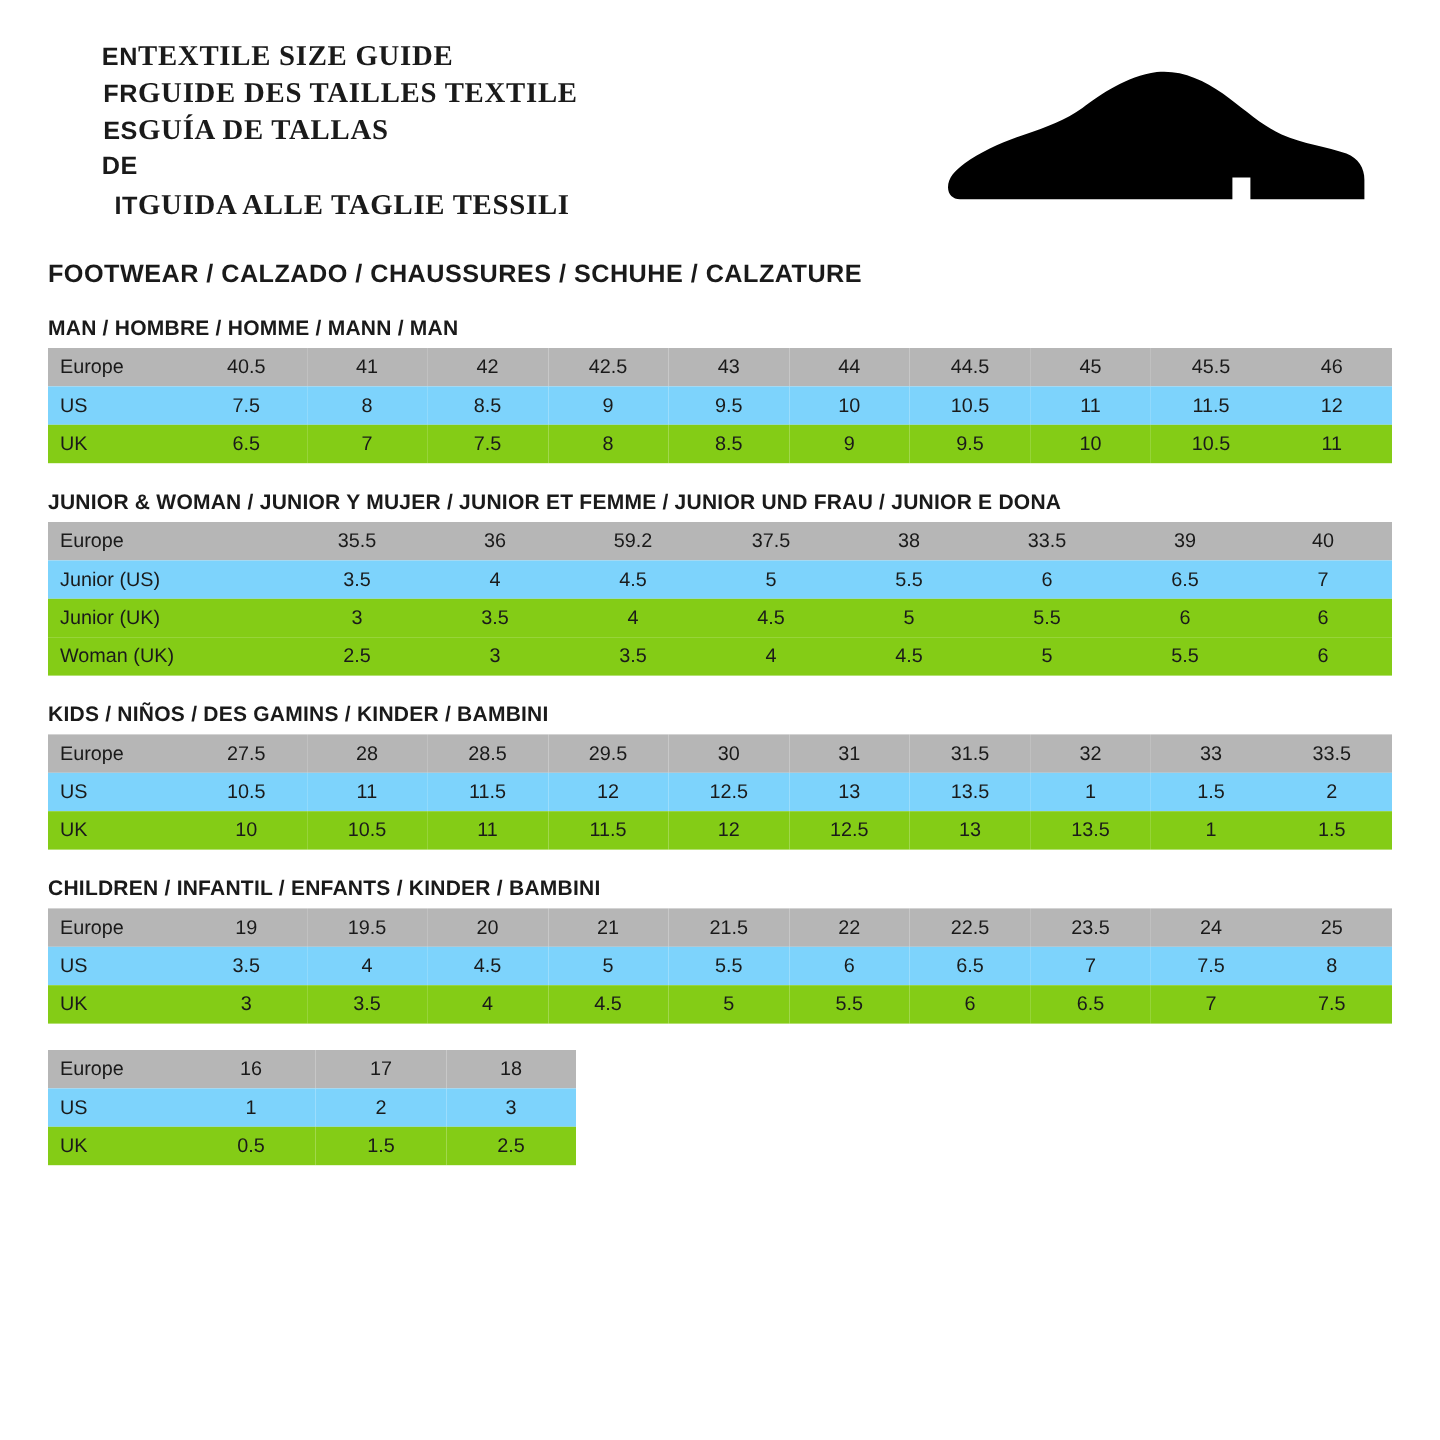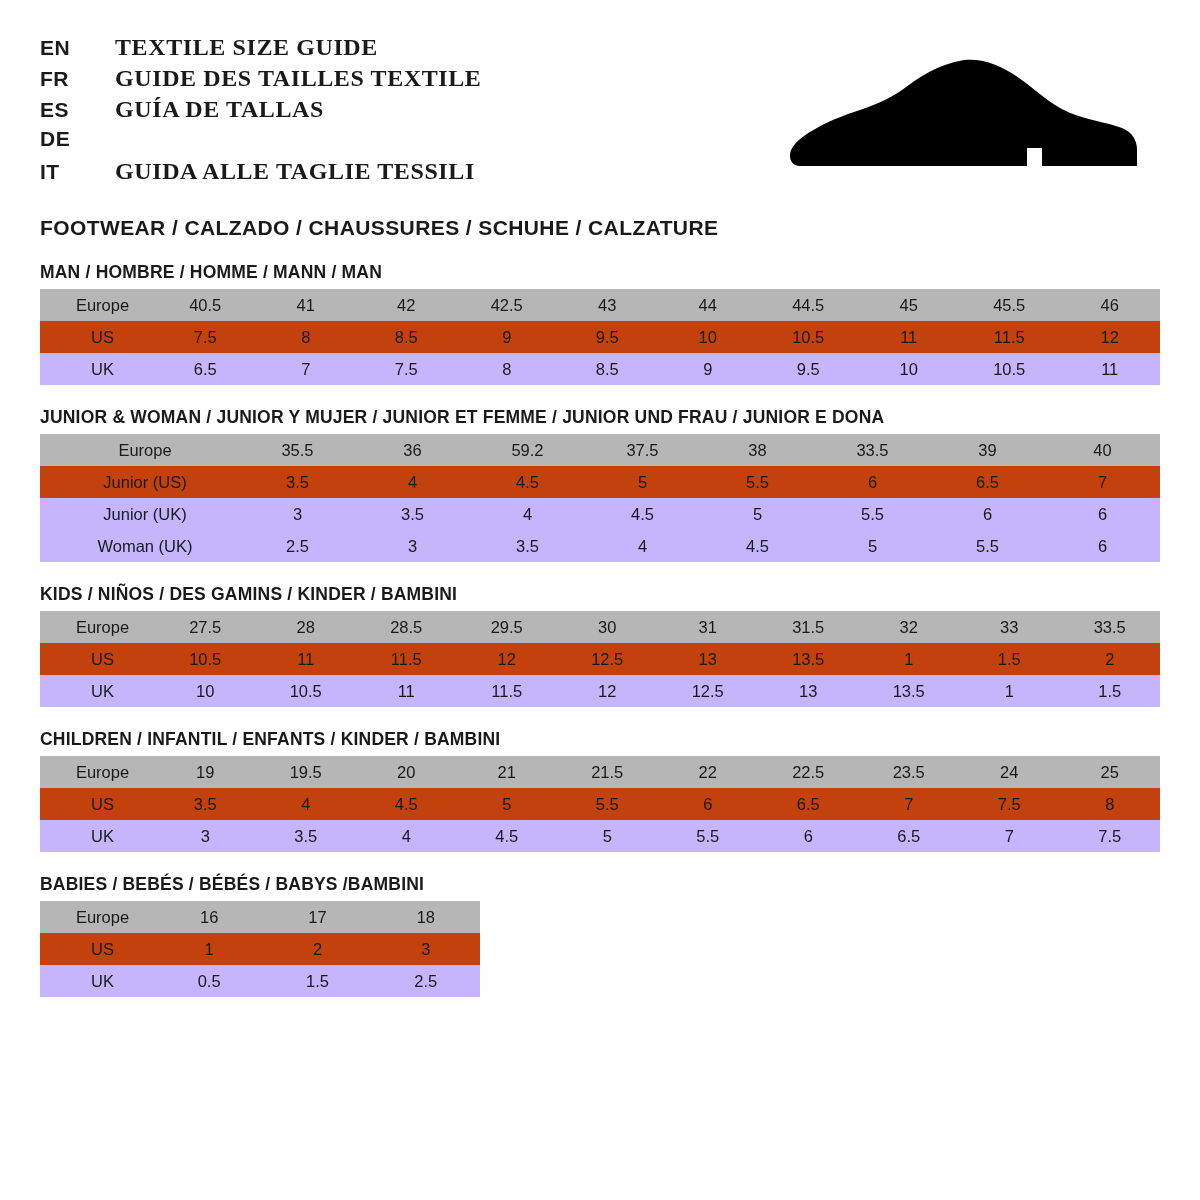--- a/index.html
+++ b/index.html
@@ -35,20 +35,21 @@
   .lang-row {
     display: flex;
     align-items: baseline;
     height: 31px;
   }
   .lang-code {
     width: 75px;
     font-size: 21px;
     font-weight: bold;
     letter-spacing: 0.5px;
+    text-align: right;
   }
   .lang-title {
     font-size: 24px;
     font-weight: bold;
     letter-spacing: 0.6px;
     font-family: Liberation Serif, serif;
   }
   .shoe-icon {
     margin-right: 22px;
     margin-top: 22px;
@@ -82,27 +83,27 @@
     text-align: center;
     vertical-align: middle;
     border: 0;
   }
   table.size tr.head td {
     background: #b6b6b6;
     color: #1a1a1a;
     font-weight: normal;
   }
   table.size tr.odd td {
-    background: #c2410c;
+    background: #7dd3fc;
   }
   table.size tr.even td {
-    background: #c4b5fd;
+    background: #84cc16;
   }
   table.size td.label {
-    text-align: center;
+    text-align: left;
     padding-left: 10px;
   }
 
   
   .w-man { width: 1120px; }
   .w-man col.c0 { width: 115px; }
   .w-jw { width: 1120px; }
   .w-jw col.c0 { width: 200px; }
   .w-kids { width: 1120px; }
   .w-kids col.c0 { width: 115px; }
@@ -385,21 +386,20 @@
           <td>6</td>
           <td>6.5</td>
           <td>7</td>
           <td>7.5</td>
         </tr>
       </tbody>
     </table>
   </div>
 
   <div class="section">
-    <div class="section-title">BABIES  / BEBÉS / BÉBÉS / BABYS /BAMBINI</div>
     <table class="size w-baby">
       <colgroup>
         <col class="c0">
           <col>
           <col>
           <col>
       </colgroup>
       <tbody>
         <tr class="head">
           <td class="label">Europe</td>

